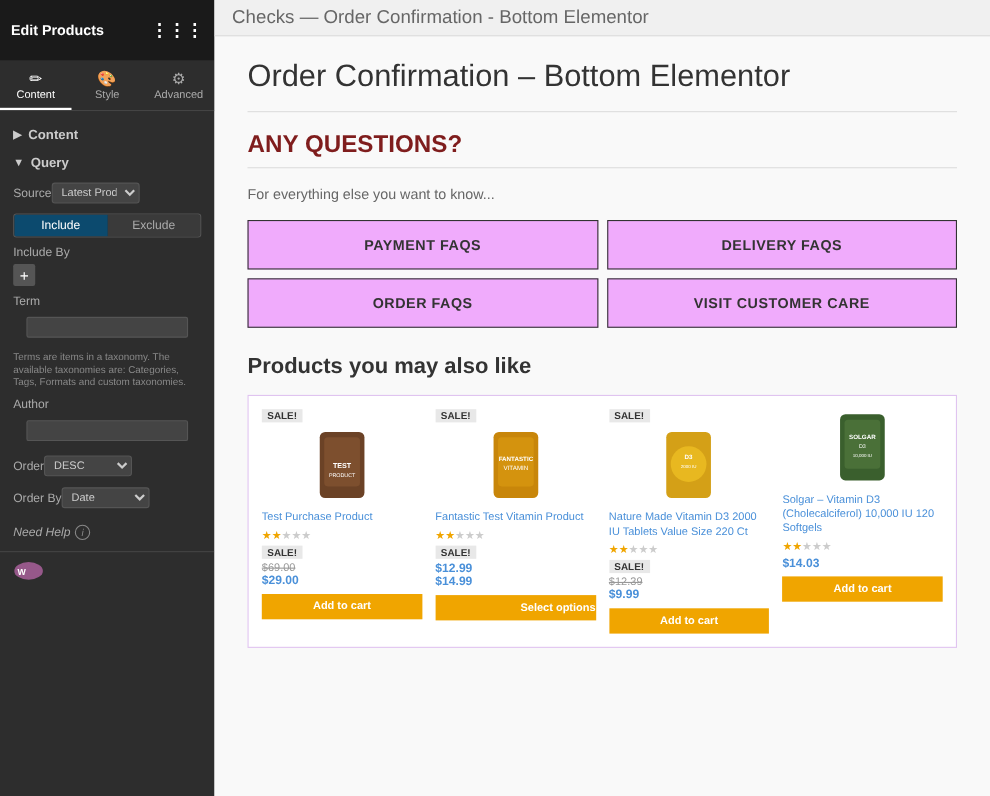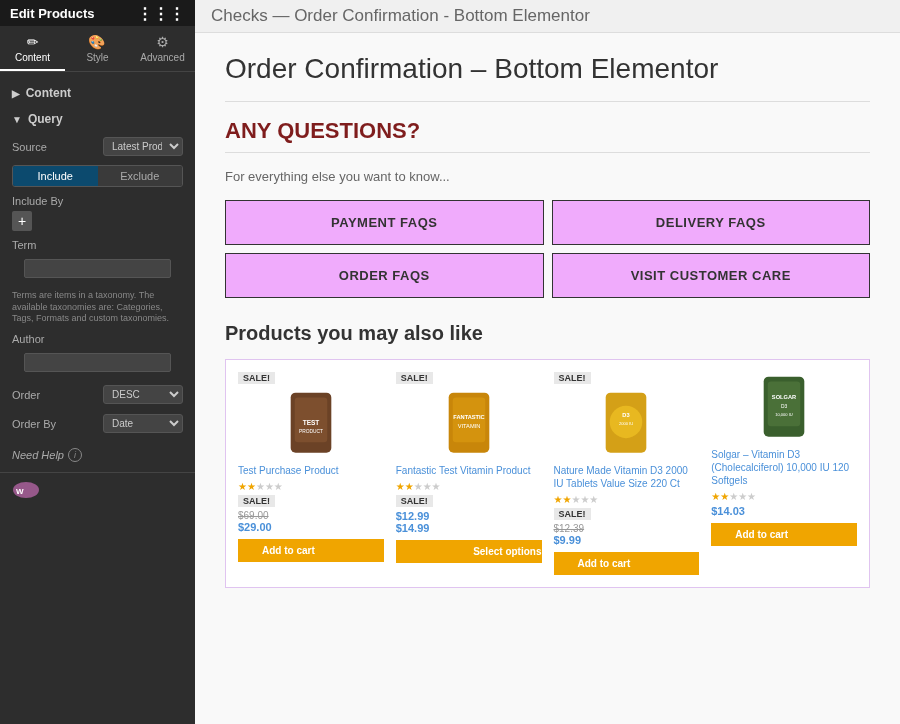--- a/index.html
+++ b/index.html
@@ -15,21 +15,21 @@
       flex-direction: column;
       height: 724px;
       overflow: hidden;
     }
     .sidebar-header {
       background: #1a1a1a;
       display: flex;
       align-items: center;
       justify-content: space-between;
       padding: 0 10px;
-      height: 26px;
+      height: 55px;
       color: #fff;
       font-size: 13px;
       font-weight: bold;
     }
     .sidebar-header .dots-icon { font-size: 16px; cursor: pointer; }
     .sidebar-tabs {
       display: flex;
       background: #2d2d2d;
       border-bottom: 1px solid #444;
     }
@@ -59,21 +59,20 @@
       padding: 6px 12px;
       font-size: 12px;
       font-weight: bold;
       color: #ccc;
       cursor: pointer;
     }
     .section-header .arrow { margin-right: 6px; font-size: 10px; }
     .section-row {
       display: flex;
       align-items: center;
-      justify-content: space-between;
       padding: 5px 12px;
       font-size: 11px;
       color: #ccc;
     }
     .section-row label { font-size: 11px; color: #aaa; }
     .section-row select {
       background: #444;
       color: #ccc;
       border: 1px solid #555;
       border-radius: 3px;
@@ -275,27 +274,27 @@
       margin-bottom: 3px;
       font-weight: bold;
     }
     .price-original { text-decoration: line-through; color: #999; font-size: 10px; }
     .price-sale { color: #4a90d9; font-size: 11px; font-weight: bold; }
     .price-regular { color: #4a90d9; font-size: 11px; font-weight: bold; }
     .add-cart-btn {
       background: #f0a500;
       color: #fff;
       border: none;
-      padding: 6px 24px;
+      padding: 6px 10px;
       font-size: 10px;
       font-weight: bold;
       cursor: pointer;
       margin-top: 6px;
       width: 100%;
-      text-align: left;
+      text-align: center;
     }
     .select-options-btn {
       background: #f0a500;
       color: #fff;
       border: none;
       padding: 6px 0;
       font-size: 10px;
       font-weight: bold;
       cursor: pointer;
       margin-top: 6px;

